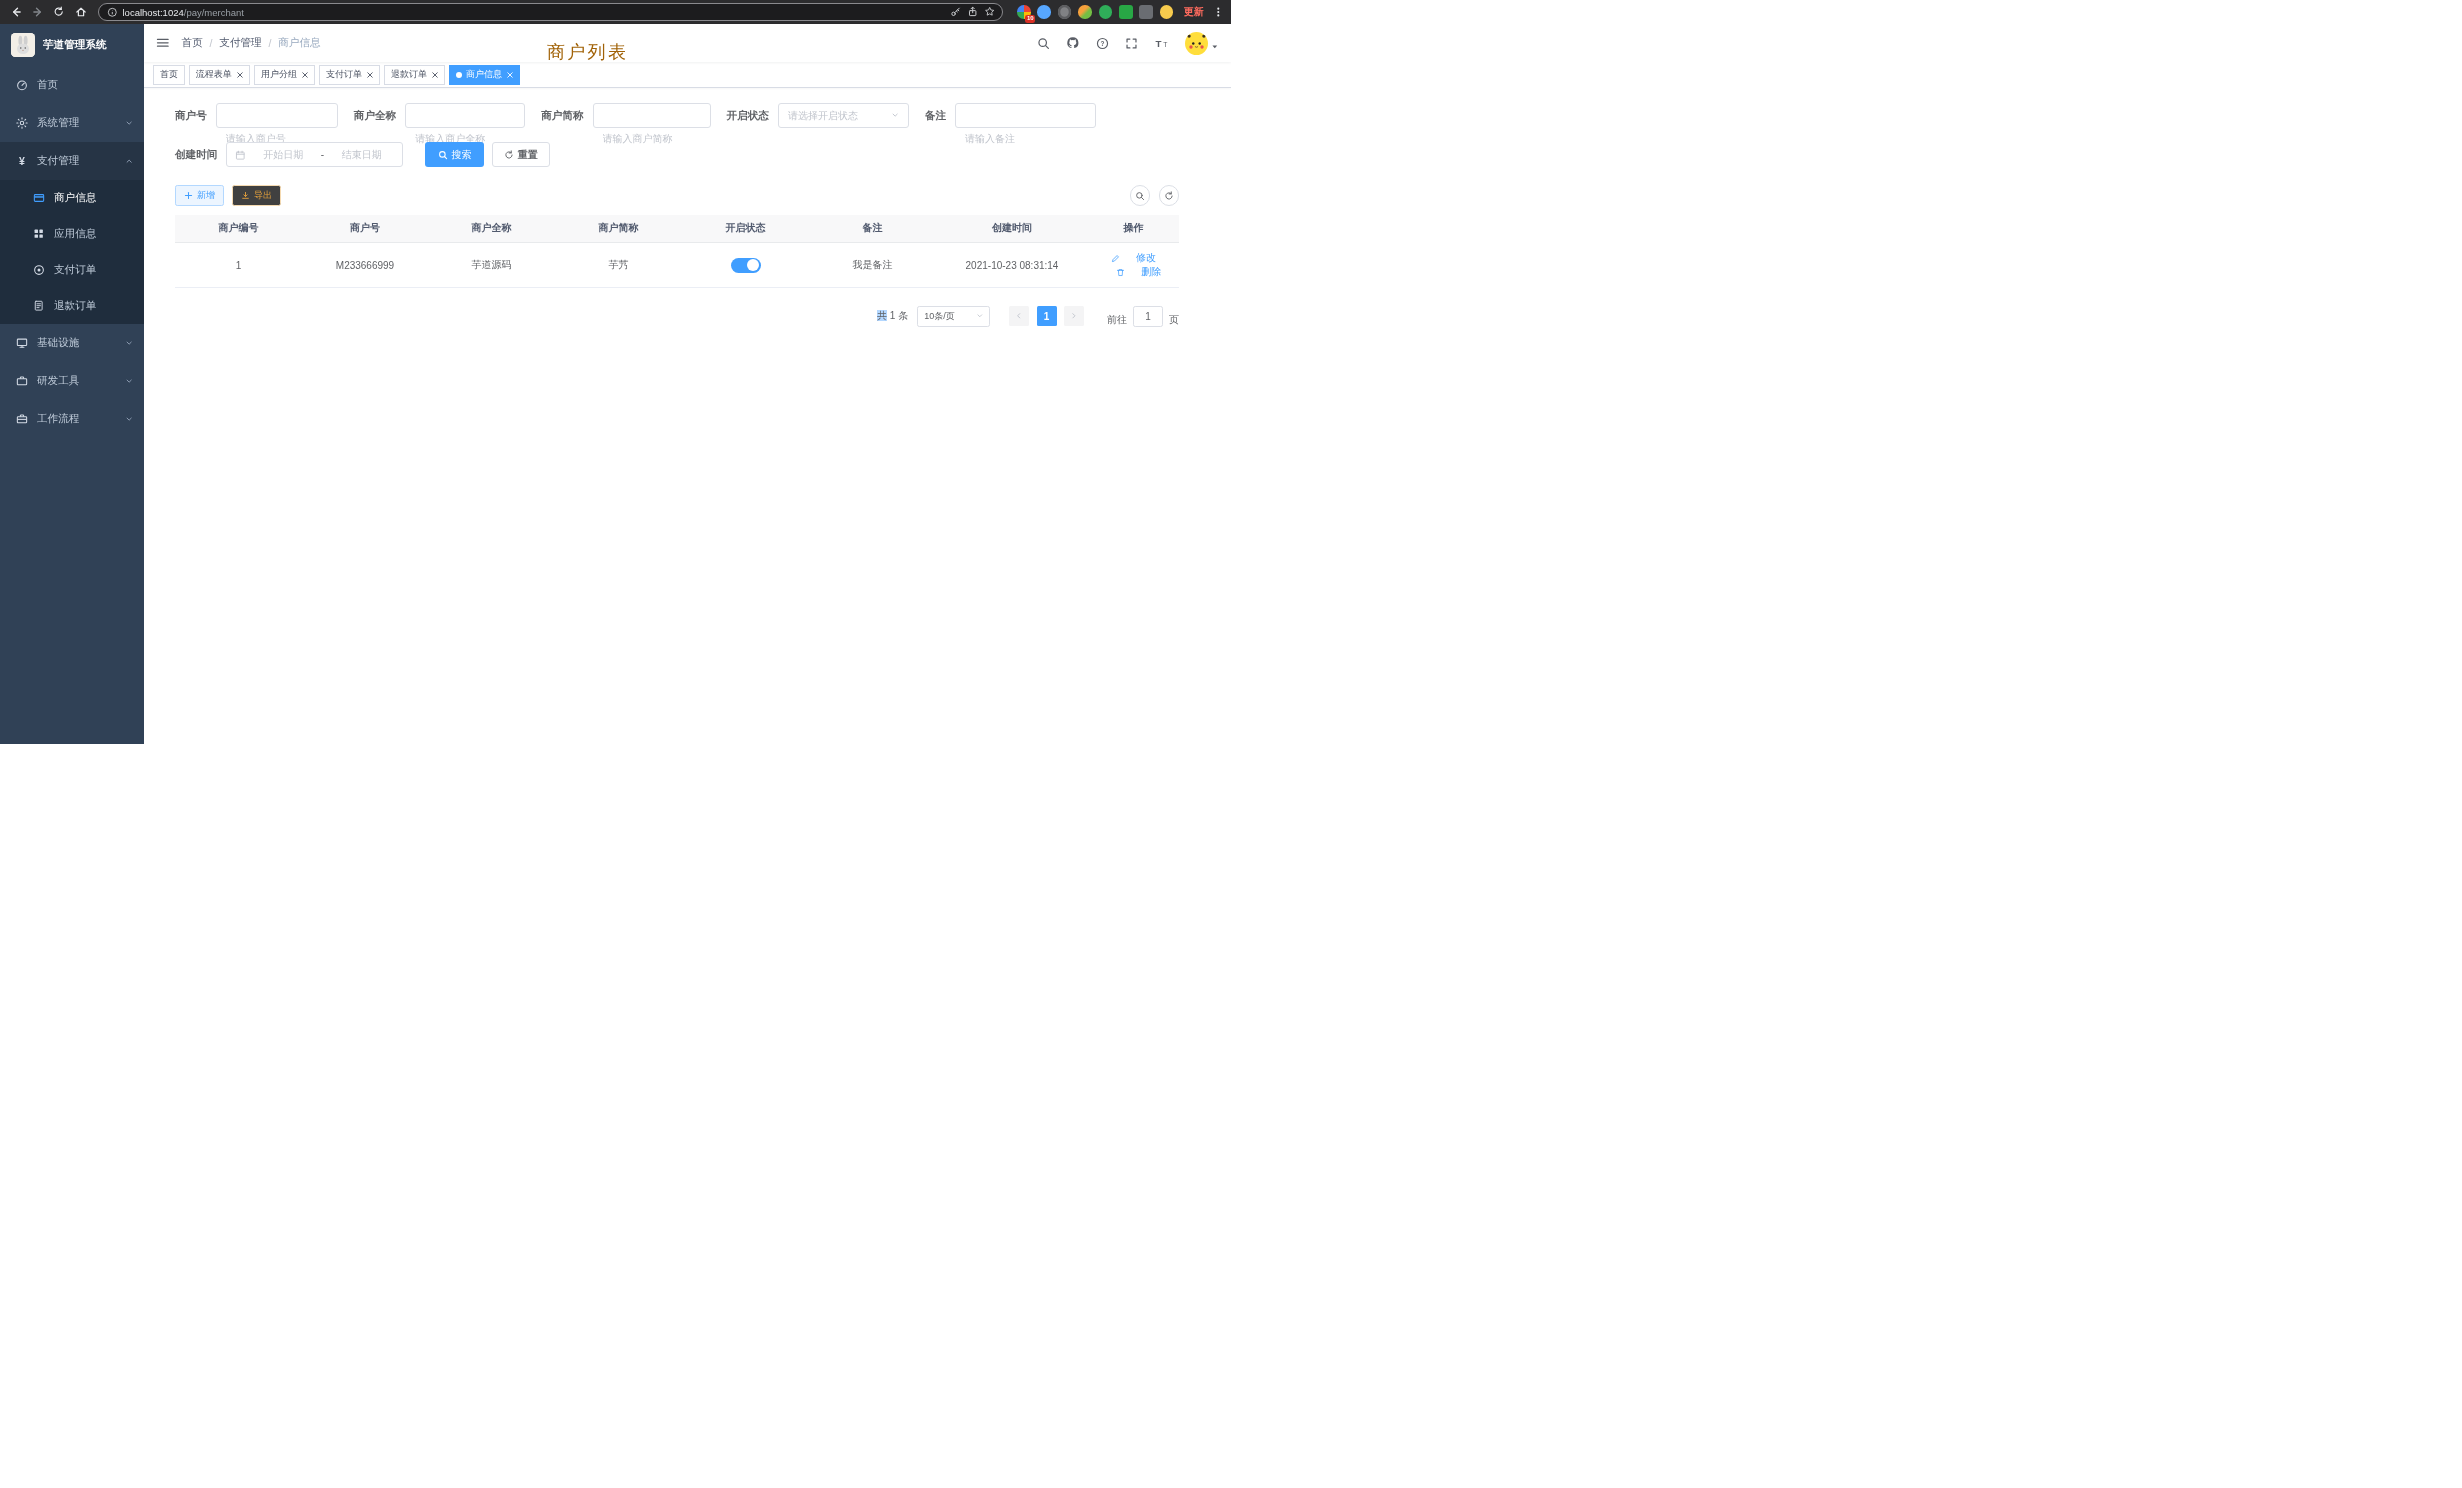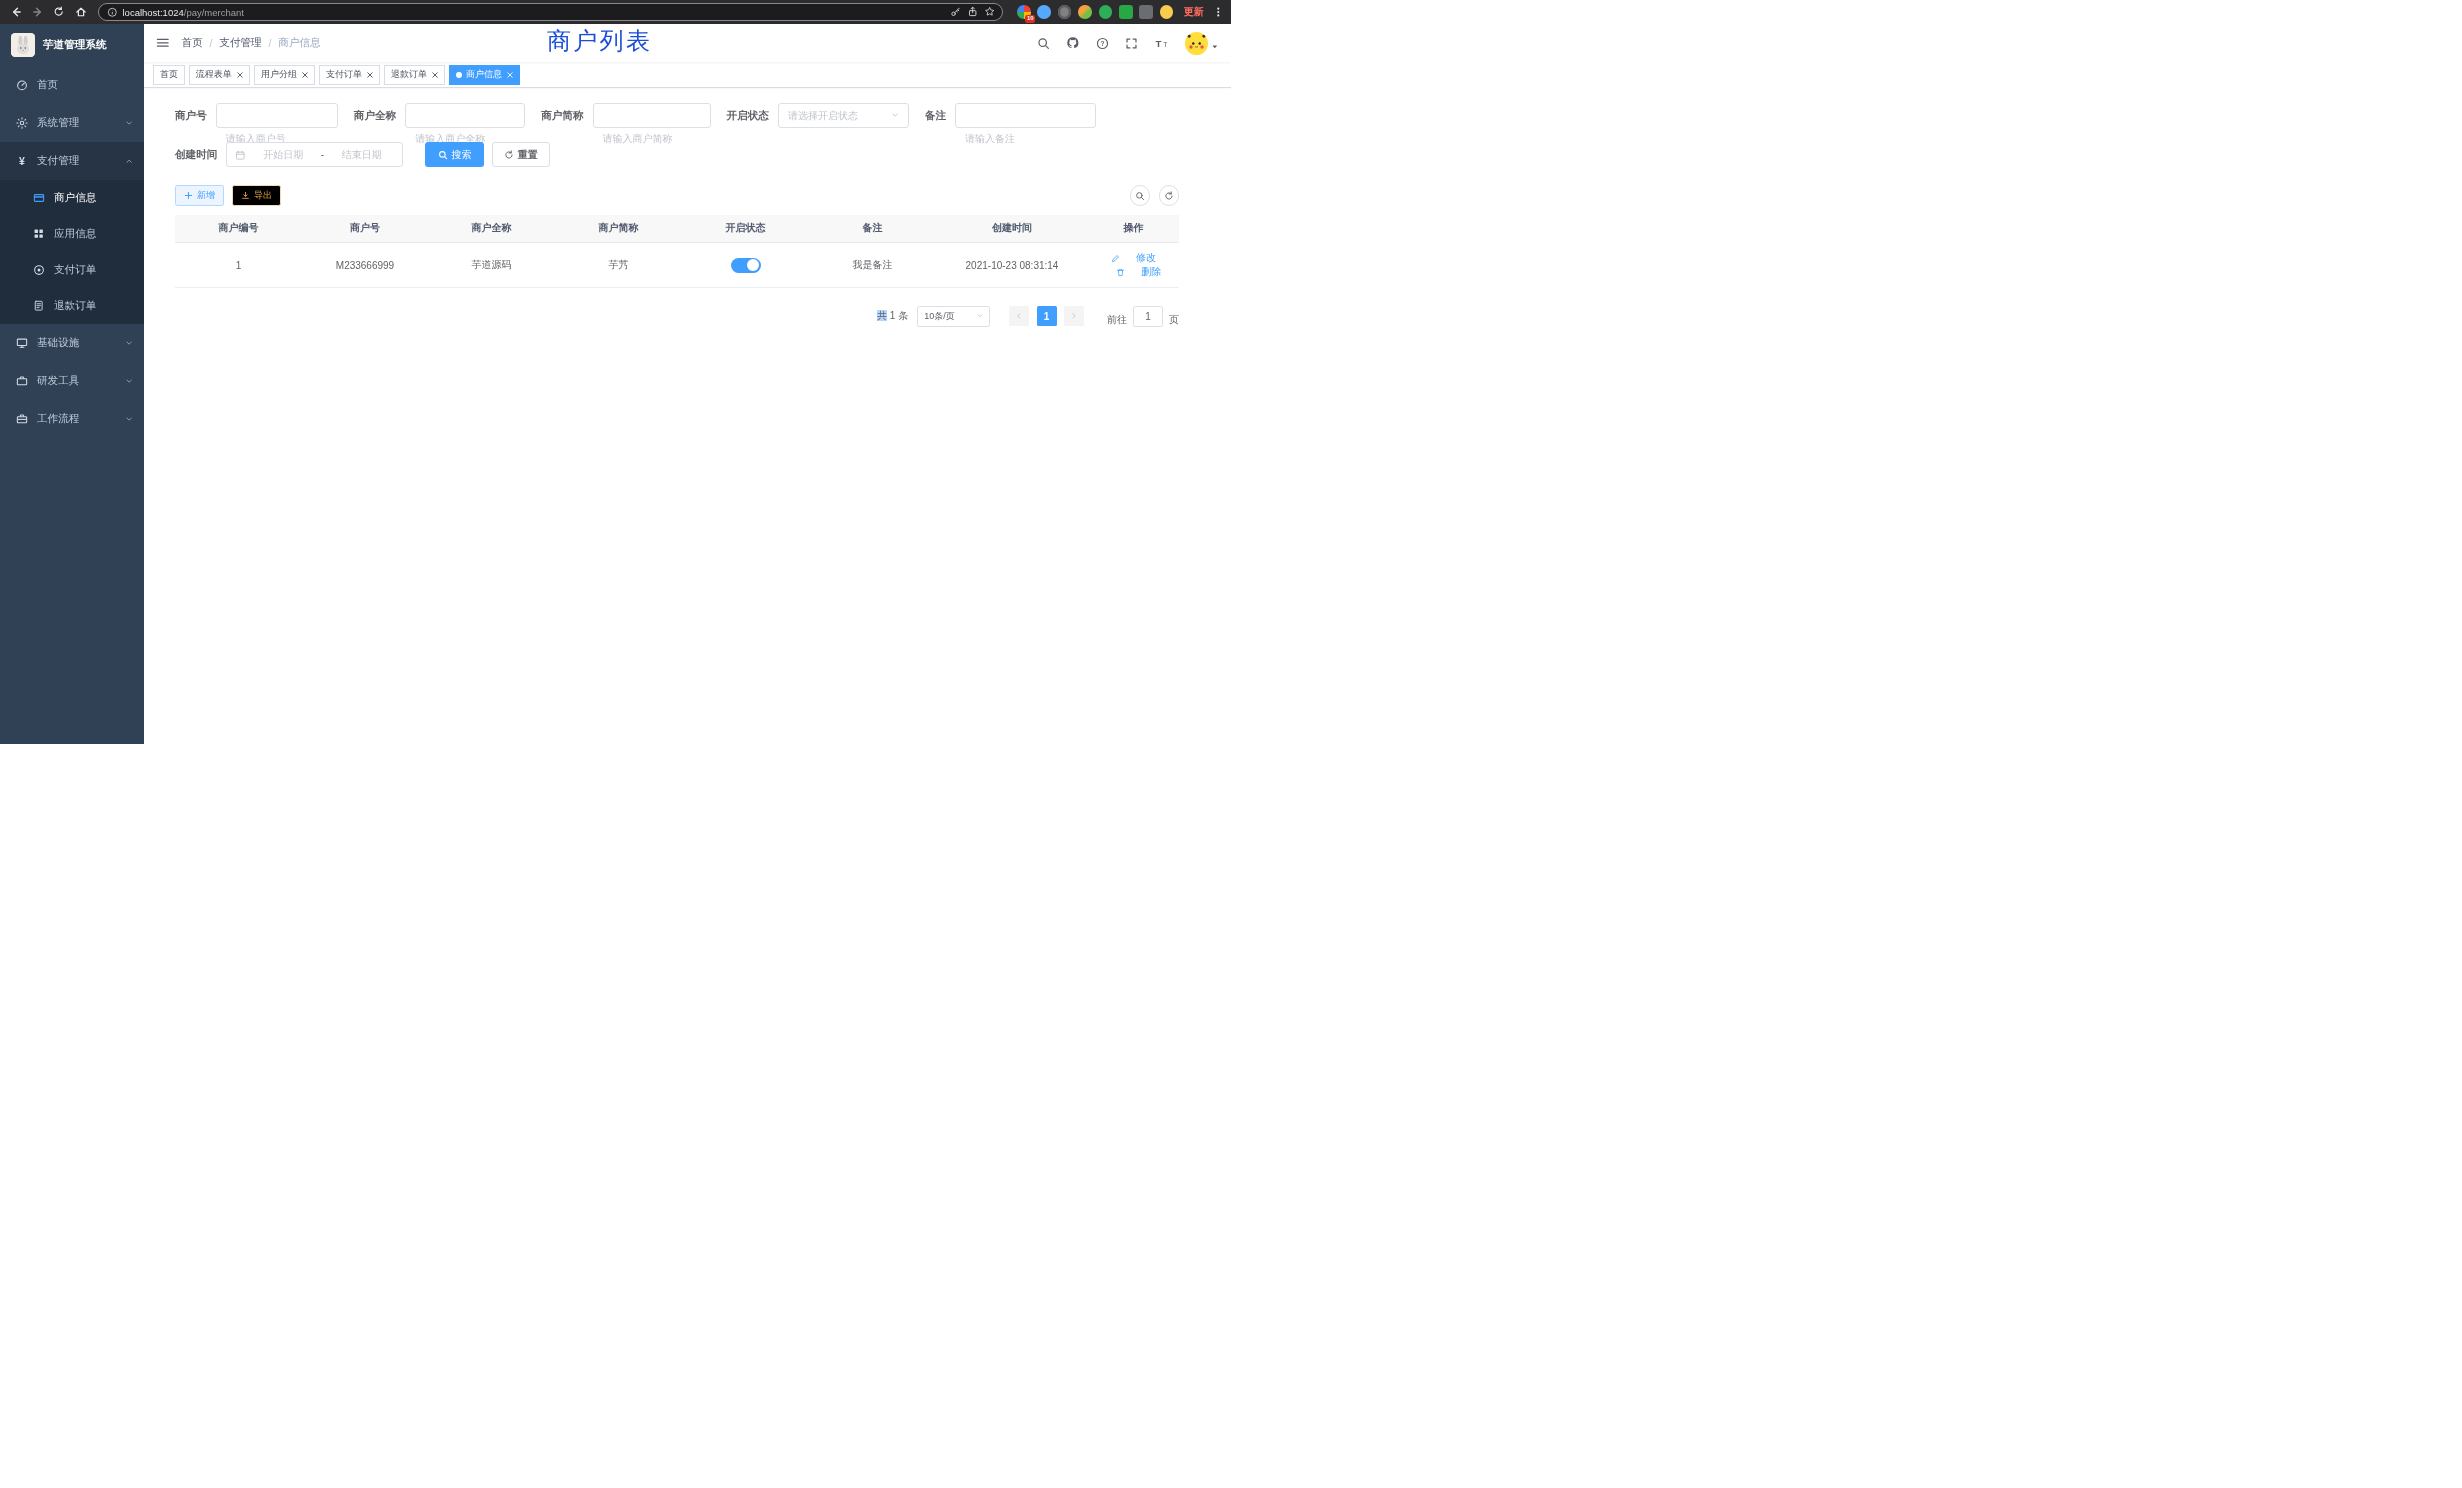--- a/index.html
+++ b/index.html
@@ -59,21 +59,21 @@
   .breadcrumb { display:flex; align-items:center; gap:6.8px; font-size:10.6px; }
   .bc-item { color:#515a6e; cursor:pointer; }
   .bc-item.current { color:#97a8be; cursor:default; }
   .bc-sep { color:#c0c4cc; }
   .nav-right { margin-left:auto; display:flex; align-items:center; gap:16px; color:#5a5e66; }
   .nav-icon { display:flex; cursor:pointer; }
   .avatar-wrap { display:flex; align-items:center; gap:3.8px; cursor:pointer; }
   .avatar { width:23px; height:23px; border-radius:50%; overflow:hidden; background:#ffde3c; }
   .caret { color:#5a5e66; display:flex; margin-top:7.6px; }
 
-  .annotation { position:absolute; top:1px; left:403px; z-index:6; color:#1d4ed8; font-size:24px; letter-spacing:2.3px; pointer-events:none; white-space:nowrap; }
+  .annotation { position:absolute; top:16px; left:403px; z-index:6; color:#a16207; font-size:18px; letter-spacing:2.3px; pointer-events:none; white-space:nowrap; }
 
   .tags-bar { height:26px; flex:0 0 26px; display:flex; align-items:center; padding:0 9px; gap:3.8px; background:#fff; border-bottom:0.8px solid #d8dce5; box-shadow:0 0.8px 2.3px 0 rgba(0,0,0,.05); position:relative; z-index:1; }
   .tag { height:20px; display:inline-flex; align-items:center; gap:3.8px; padding:0 6px; border:0.8px solid #d8dce5; background:#fff; color:#495060; font-size:9px; cursor:pointer; white-space:nowrap; }
   .tag .dot { display:none; }
   .tag.active { background:#409EFF; border-color:#409EFF; color:#fff; }
   .tag.active .dot { display:inline-block; width:6px; height:6px; border-radius:50%; background:#fff; }
   .tag-close { display:flex; margin-left:1.5px; }
 
   .content { flex:1; padding:15px 52px 0 31px; background:#fff; }
 
@@ -92,21 +92,21 @@
   .date-ph { color:#c0c4cc; flex:1; text-align:center; white-space:nowrap; }
   .date-sep { color:#606266; }
   .btn { height:25px; display:inline-flex; align-items:center; gap:3.8px; padding:0 11.4px; border-radius:3px; font-size:10px; cursor:pointer; border:0.8px solid transparent; white-space:nowrap; }
   .btn-search { background:#409EFF; color:#fff; margin-left:6px; }
   .btn-reset { background:#fff; border-color:#dcdfe6; color:#606266; margin-left:7.6px;font-weight:bold; }
 
   
   .toolbar-row { display:flex; align-items:flex-start; margin-bottom:8.3px; }
   .btn-sm { height:21px; display:inline-flex; align-items:center; gap:3.8px; padding:0 8.3px; border-radius:2.3px; font-size:9px; cursor:pointer; white-space:nowrap; }
   .btn-add { background:#ecf5ff; border:0.8px solid #b3d8ff; color:#409EFF; margin-right:7.6px; }
-  .btn-export { background:#000000; border:0.8px solid #f5dab1; color:#e6a23c; }
+  .btn-export { background:#404040; border:0.8px solid #f5dab1; color:#e6a23c; }
   .toolbar-right { margin-left:auto; display:flex; align-items:center; gap:8.3px; }
   .circle-btn { width:20.5px; height:20.5px; border-radius:50%; border:0.8px solid #dcdfe6; background:#fff; color:#606266; display:flex; align-items:center; justify-content:center; cursor:pointer; }
 
   
   .data-table { width:100%; border-collapse:collapse; table-layout:fixed; }
   .data-table th { background:#f8f8f9; color:#515a6e; font-size:10px; font-weight:bold; height:28px; text-align:center; padding:0 3px; border-bottom:0.8px solid #e8eaec; }
   .data-table td { height:45px; text-align:center; font-size:10px; color:#606266; border-bottom:0.8px solid #ebeef5; padding:0 3px; }
   .toggle { display:inline-block; width:30px; height:15px; border-radius:7.6px; background:#409EFF; position:relative; cursor:pointer; vertical-align:middle; }
   .toggle .knob { position:absolute; right:1.5px; top:1.5px; width:12px; height:12px; border-radius:50%; background:#fff; }
   .op-link { color:#409EFF; font-size:10px; display:inline-flex; align-items:center; gap:16px; cursor:pointer; }

